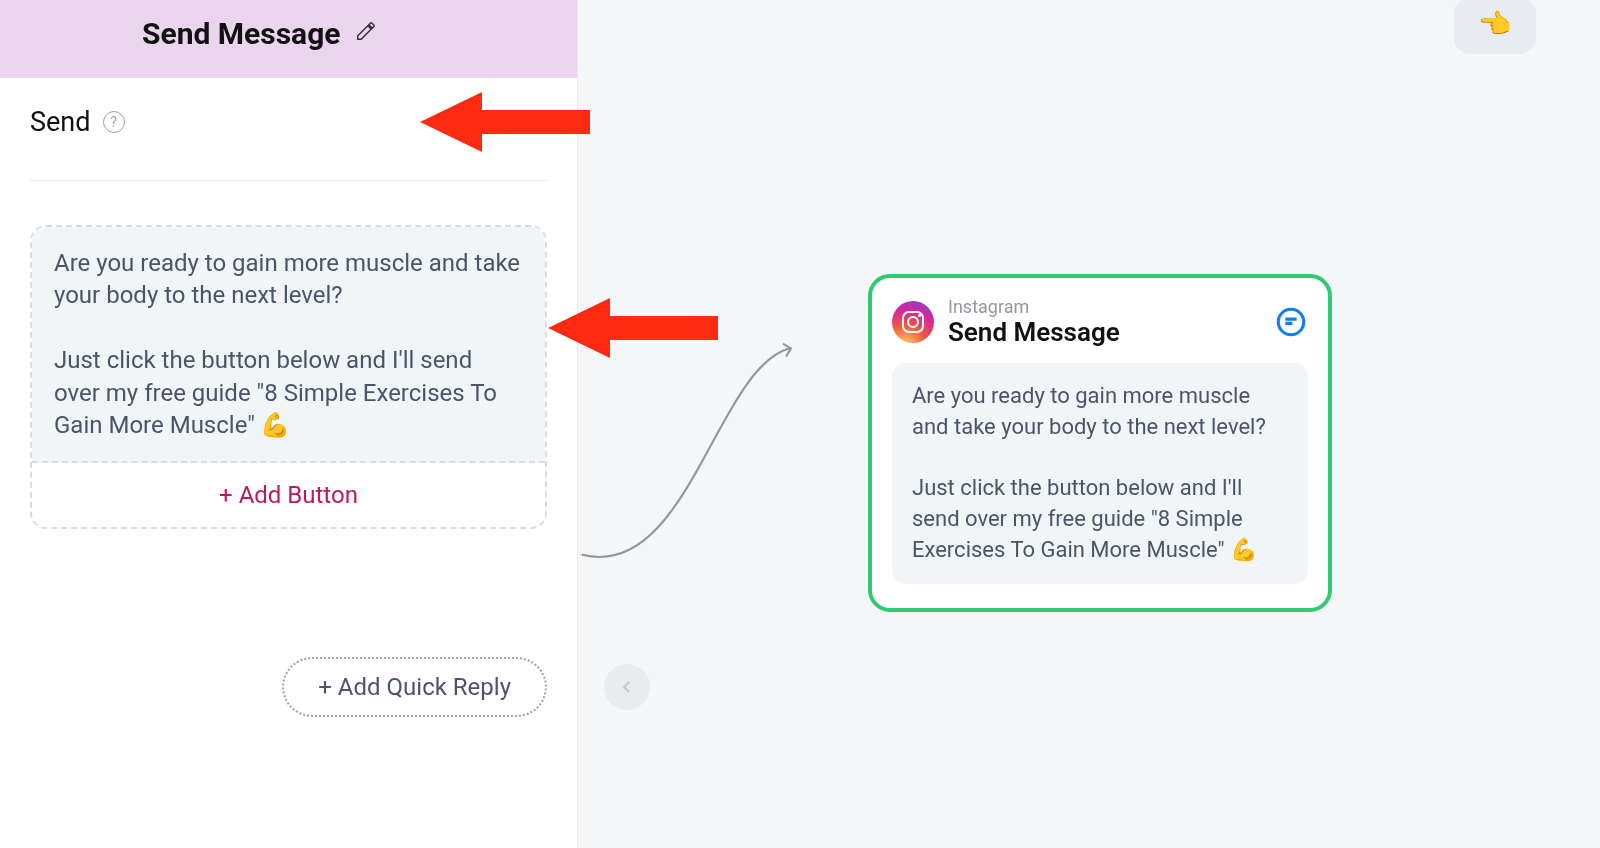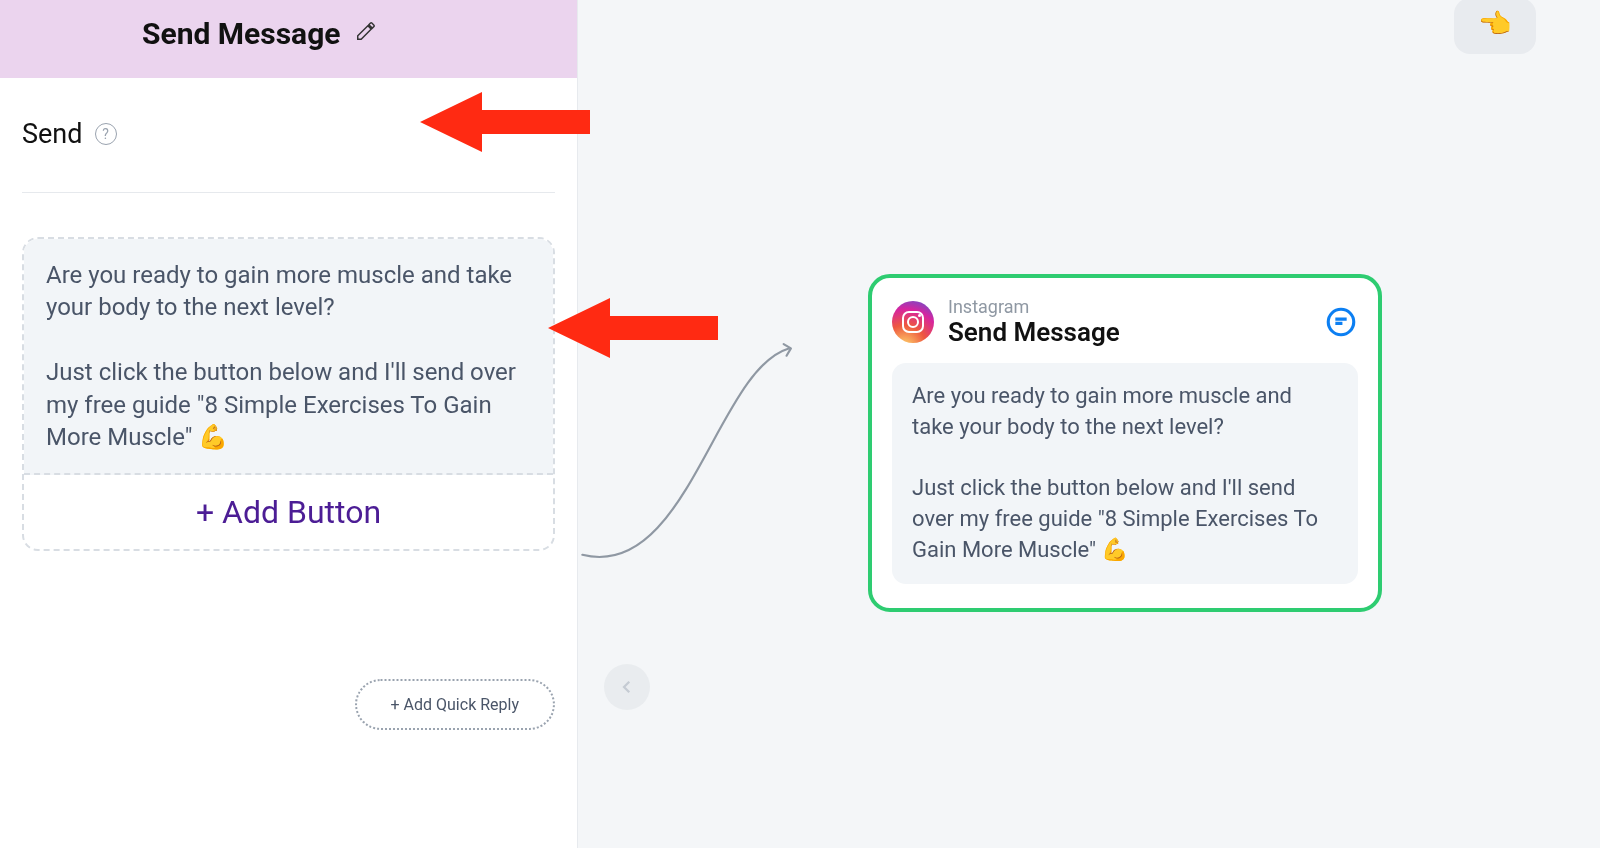--- a/index.html
+++ b/index.html
@@ -25,21 +25,21 @@
     gap: 14px;
   }
   .sidebar-title {
     font-size: 30px;
     font-weight: 700;
     color: #111111;
     margin-left: 110px;
   }
   .edit-icon svg { width: 22px; height: 22px; stroke: #333; fill: none; stroke-width: 1.6; }
 
-  .sidebar-body { padding: 28px 22px; margin-top: 12px; }
+  .sidebar-body { padding: 28px 30px; }
   .send-line {
     font-size: 27px;
     color: #111;
     display: flex;
     align-items: center;
     gap: 8px;
     padding-bottom: 10px;
   }
   .send-line .link {
     color: #0c7ff2;
@@ -67,33 +67,33 @@
     padding: 20px 22px;
     font-size: 24px;
     line-height: 1.35;
     color: #4a5568;
     white-space: pre-wrap;
     border-bottom: 2px dashed #d8dde3;
   }
   .add-button-row {
     text-align: center;
     padding: 18px 0;
-    font-size: 32px;
-    color: #4c1d95;
+    font-size: 24px;
+    color: #be185d;
     cursor: pointer;
   }
 
   .add-quick-reply {
     margin: 64px 0 0 0;
     float: right;
     margin-right: 0px;
     border: 2px dotted #9aa3af;
     border-radius: 30px;
     padding: 14px 34px;
-    font-size: 16px;
+    font-size: 24px;
     color: #4a5568;
     cursor: pointer;
   }
   .quick-wrap { text-align: right; padding-right: 0; margin-top: 64px; }
 
   
   .canvas {
     position: absolute;
     left: 578px; top: 0; right: 0; bottom: 0;
     background: #f4f6f8;
@@ -107,21 +107,21 @@
     padding: 10px 24px 14px 24px;
     font-size: 27px;
     color: #8f98a3;
     display: flex; align-items: center; gap: 12px;
   }
 
   
   .node-card {
     position: absolute;
     left: 290px; top: 274px;
-    width: 514px;
+    width: 464px;
     background: #fff;
     border: 4px solid #2ecc71;
     border-radius: 22px;
     padding: 18px 20px 24px 20px;
   }
   .node-head {
     display: flex; align-items: center; gap: 14px; justify-content: space-between;
   }
   .node-head-left { display:flex; align-items:center; gap:14px; }
   .ig-badge {

